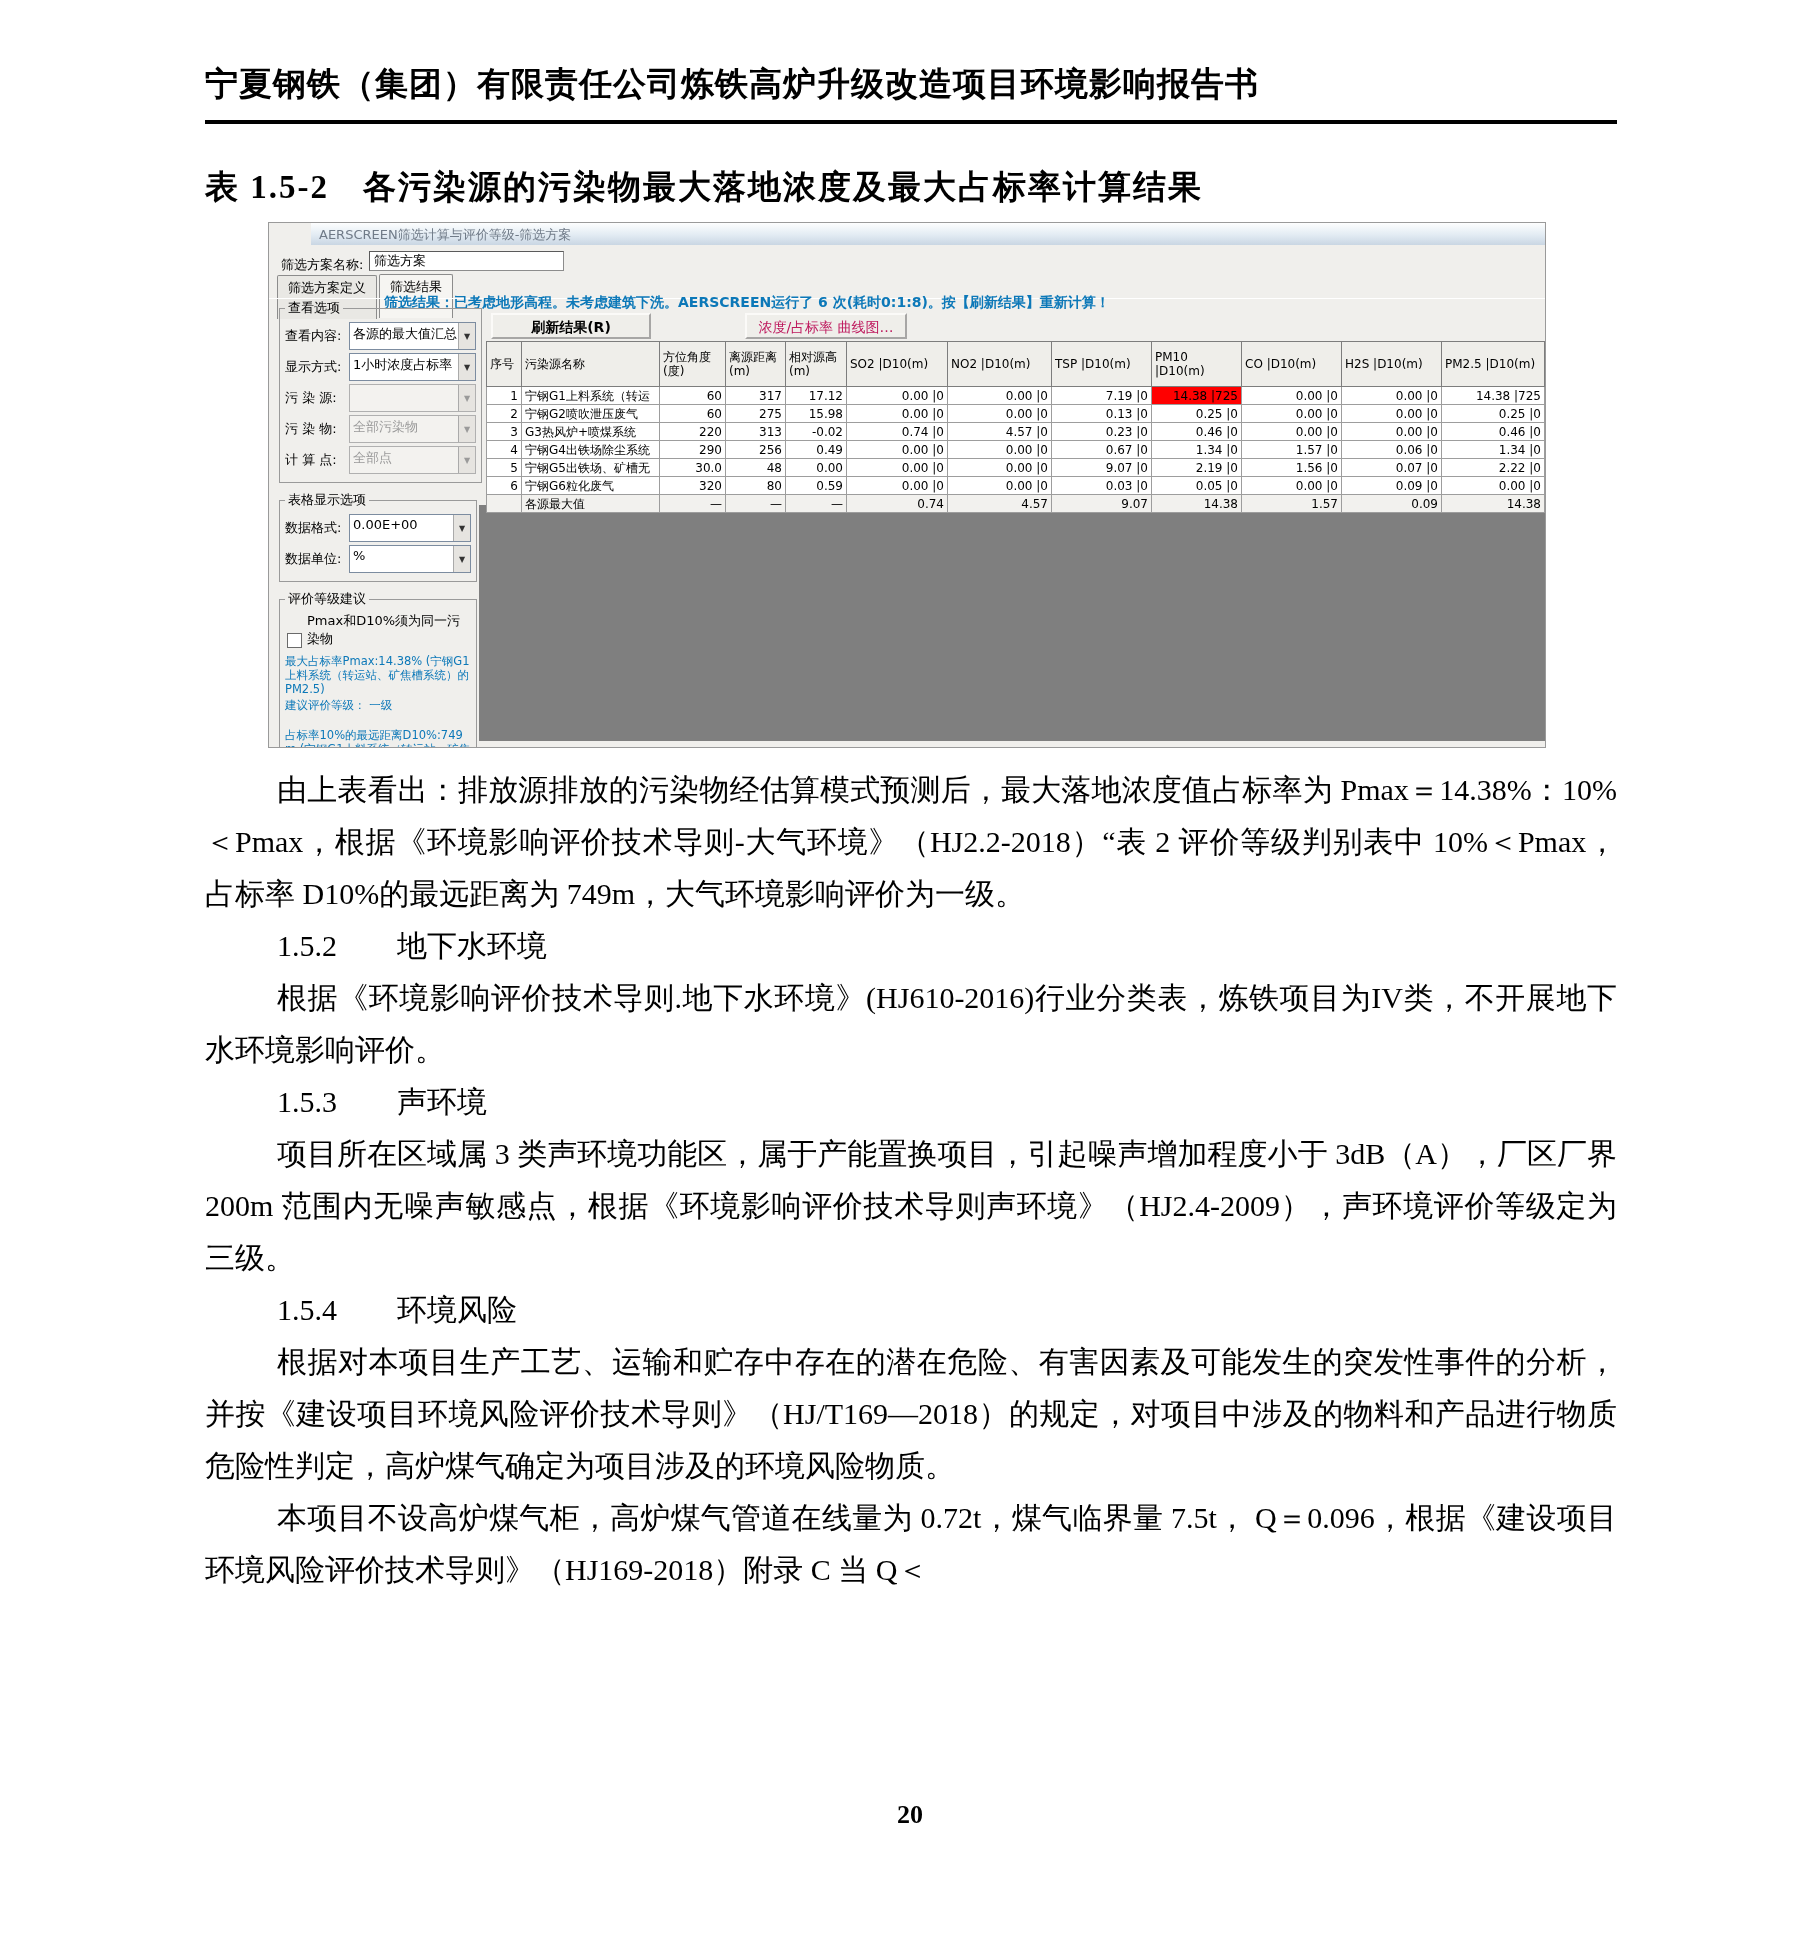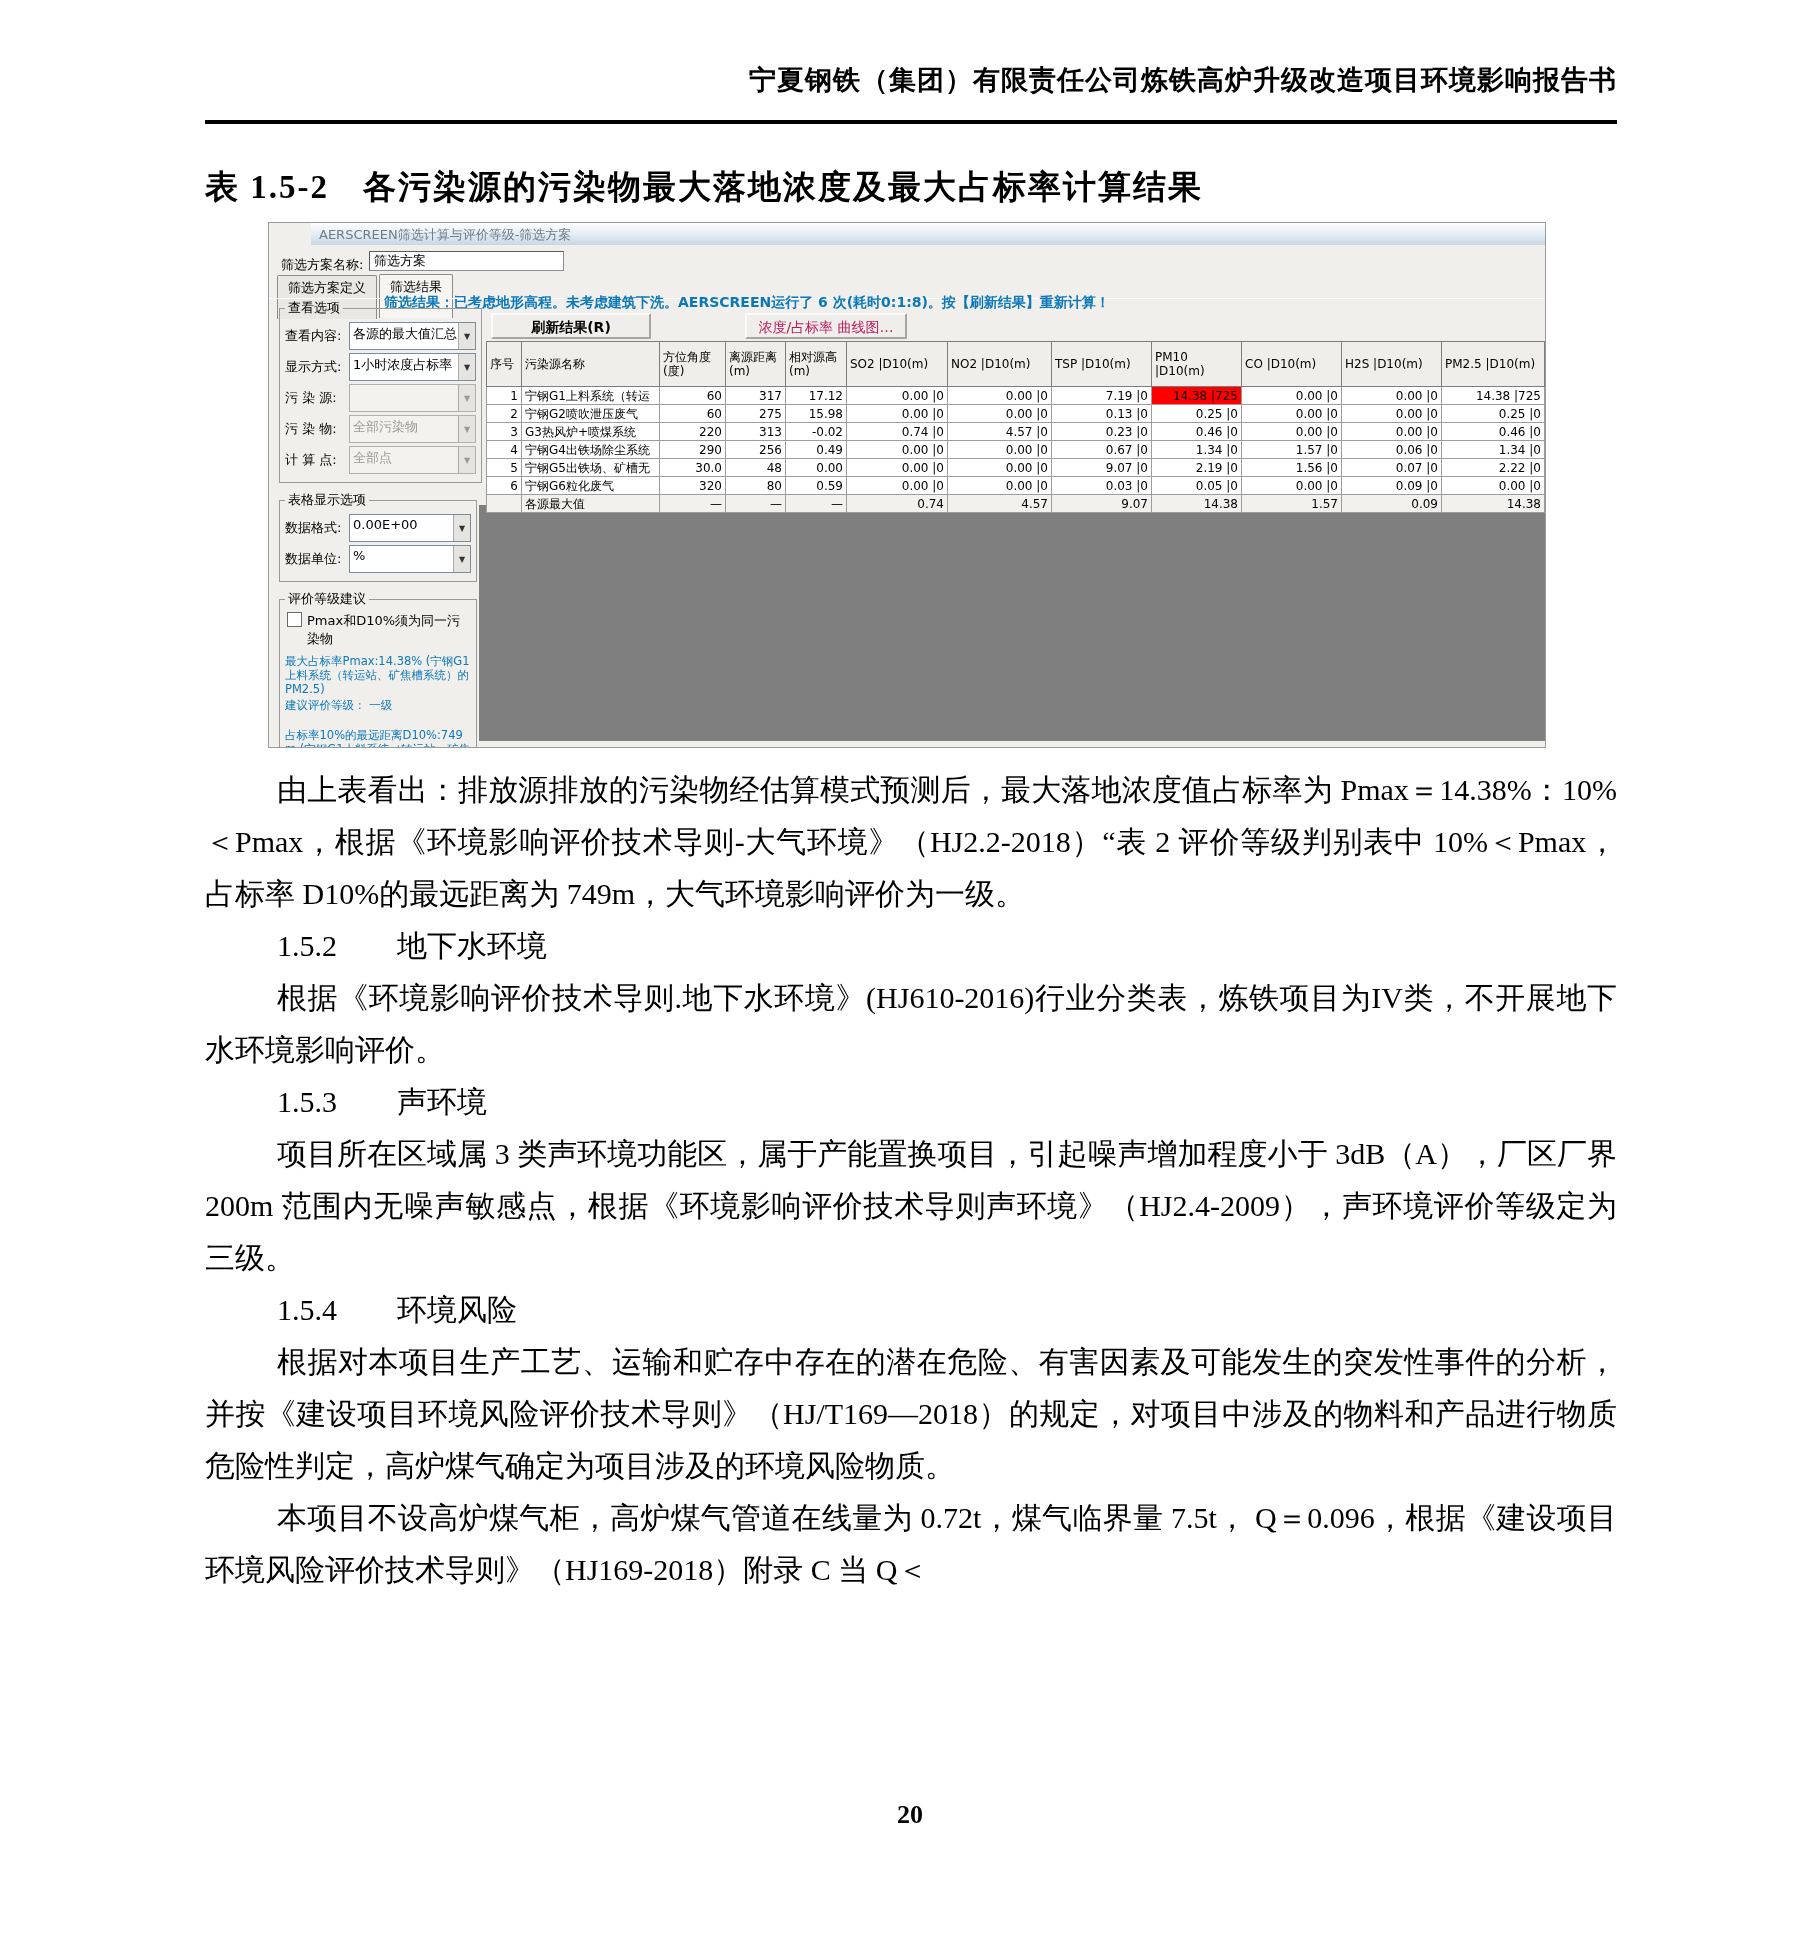--- a/index.html
+++ b/index.html
@@ -1,20 +1,20 @@
 <!DOCTYPE html>
 <html><head>
 <meta charset="utf-8">
 <style>
   html,body{margin:0;padding:0;background:#ffffff;}
   body{width:1820px;height:1954px;position:relative;font-family:"Liberation Serif",serif;color:#000;}
 
   
-  .doc-header{position:absolute;left:205px;top:62px;width:1412px;text-align:right;
-    font-size:27px;font-weight:bold;letter-spacing:1px;}
+  .doc-header{position:absolute;left:205px;top:62px;width:1412px;text-align:left;
+    font-size:33px;font-weight:bold;letter-spacing:1px;}
   .doc-rule{position:absolute;left:205px;top:120px;width:1412px;height:4px;background:#000;}
   .caption{position:absolute;left:205px;top:165px;width:1412px;display:flex;
     gap:34px;font-size:33px;font-weight:bold;letter-spacing:2px;}
 
   
   .app-window{position:absolute;left:268px;top:222px;width:1278px;height:526px;
     background:#f0efec;border:1px solid #9a9a9a;font-family:"DejaVu Sans",sans-serif;
     font-size:13px;box-sizing:border-box;overflow:hidden;}
   .titlebar{position:absolute;left:0;top:0;width:100%;height:22px;box-sizing:border-box;
     background:linear-gradient(#fdfefe,#e2ebf3 55%,#c9d6e3);color:#707b88;
@@ -54,21 +54,21 @@
   fieldset{border:1px solid #9a9a9a;margin:4px 0 8px 2px;padding:2px 5px 5px 5px;}
   legend{font-size:13px;padding:0 3px;}
   .fld{display:flex;align-items:center;margin:3px 0;}
   .fld-label{width:64px;font-size:13px;flex:none;letter-spacing:0px;}
   .combo{flex:1;height:28px;background:#fff;border:1px solid #7c8ca0;position:relative;
     font-size:13px;padding:2px 18px 0 3px;box-sizing:border-box;white-space:nowrap;overflow:hidden;}
   .combo .arrow{position:absolute;right:0;top:0;width:16px;height:100%;background:#e6e4e0;
     border-left:1px solid #aaa;font-size:8px;color:#333;display:flex;align-items:center;justify-content:center;}
   .combo.disabled{background:#f3f2ef;color:#9a9a9a;border-color:#b0b0b0;}
   .combo.disabled .arrow{color:#9a9a9a;}
-  .cb-row{display:flex;align-items:flex-start;margin:2px 0 6px 2px;font-size:13px;}
+  .cb-row{display:flex;align-items:flex-end;margin:2px 0 6px 2px;font-size:13px;}
   .cb{width:13px;height:13px;background:#fff;border:1px solid #6a6a6a;margin-right:5px;flex:none;}
   .advice p{margin:0 0 2px 0;font-size:11.5px;line-height:14px;color:#0c78b8;word-break:break-all;}
   .advice p.gap{margin-bottom:16px;}
 
   
   .body-text{position:absolute;left:205px;top:764px;width:1412px;font-size:30px;
     line-height:52px;text-align:justify;}
   .body-text p{margin:0;}
   .body-text p.para{text-indent:72px;}
   .body-text p.sec{padding-left:72px;text-indent:0;}

